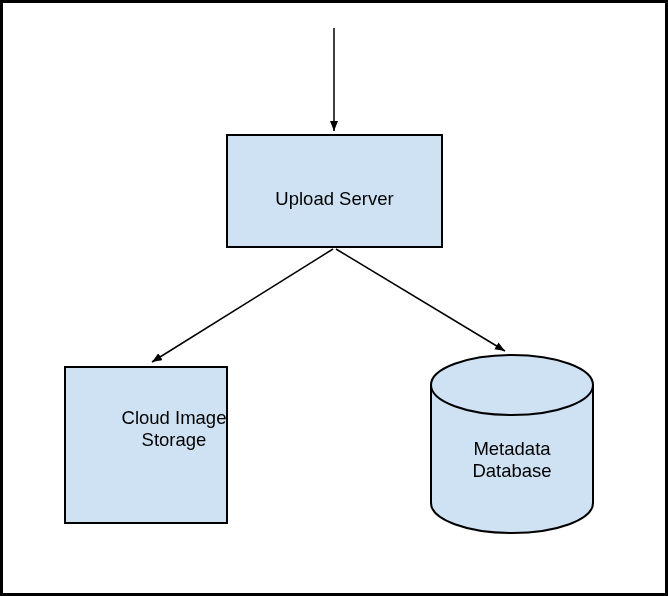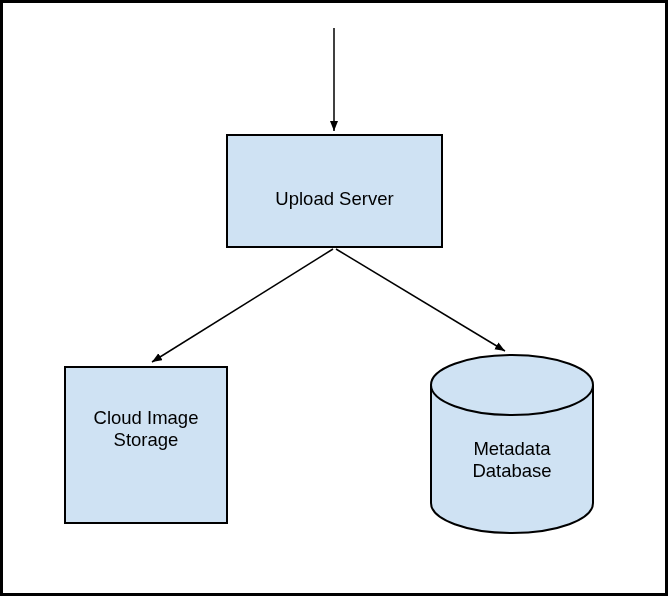--- a/index.html
+++ b/index.html
@@ -25,21 +25,21 @@
     display: flex;
     align-items: center;
     justify-content: center;
     text-align: center;
     color: #000000;
     font-size: 18.5px;
     line-height: 1.2;
     pointer-events: none;
   }
   #label-upload-server { left: 227px; top: 135px; width: 215px; height: 128px; }
-  #label-cloud-storage  { left: 65px;  top: 367px; width: 162px; height: 124px; }
+  #label-cloud-storage  { left: 65px;  top: 367px; width: 162px; height: 124px; padding-left: 28px; }
   #label-cloud-storage .wrap { max-width: 150px; }
   #label-metadata-db    { left: 431px; top: 390px; width: 162px; height: 140px; align-items: center; }
   #label-metadata-db .wrap { max-width: 122px; }
 </style>
 </head>
 <body>
 
 <div id="canvas">
 
   <svg id="diagram-svg" width="668" height="596" viewBox="0 0 668 596">

